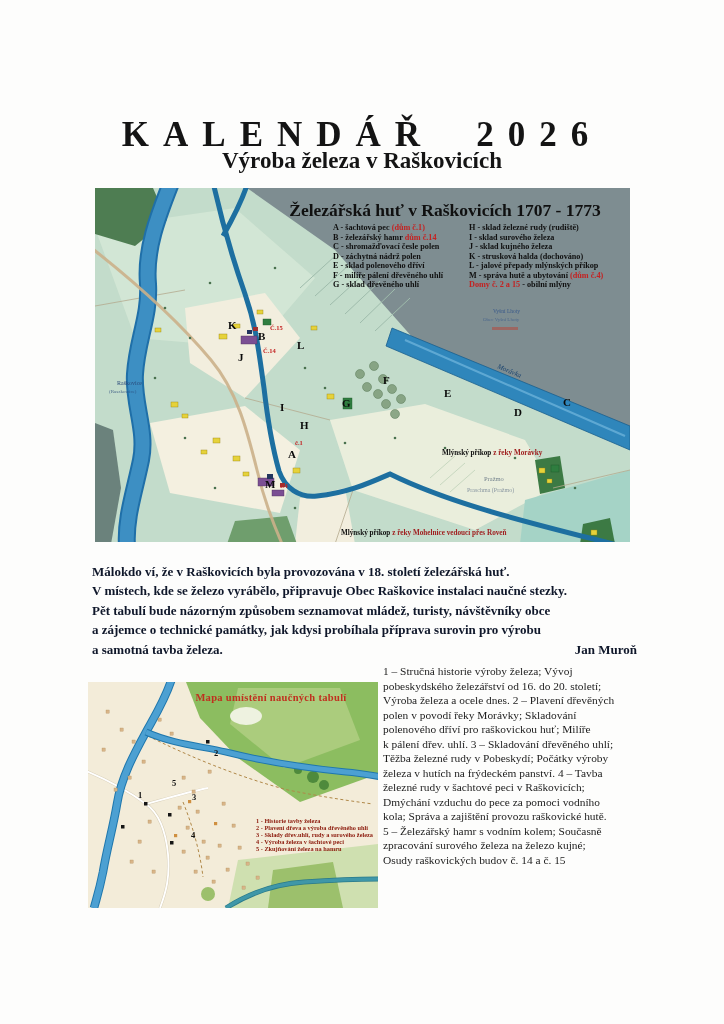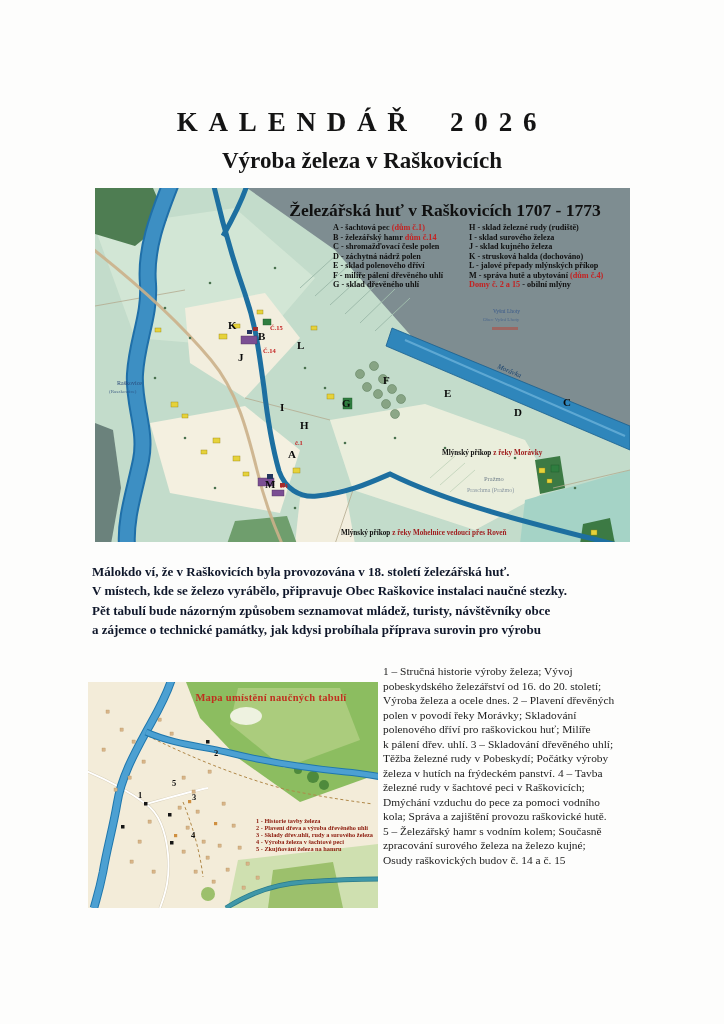--- a/index.html
+++ b/index.html
@@ -1,19 +1,19 @@
 <!DOCTYPE html>
 <html><head>
 <meta charset="utf-8">
 <style>
   html,body{margin:0;padding:0;background:#ffffff;}
   .page{position:relative;width:724px;height:1024px;background:#fdfdfc;
         font-family:"Liberation Serif",serif;overflow:hidden;color:#141414;}
-  .title{position:absolute;top:99px;left:0;right:0;margin:8px;text-align:center;
-         font-size:27px;font-weight:bold;letter-spacing:.40em;word-spacing:.55em;}
+  .title{position:absolute;top:99px;left:0;right:0;margin:16px;text-align:center;
+         font-size:35px;font-weight:bold;letter-spacing:.40em;word-spacing:.55em;}
   .subtitle{position:absolute;top:142px;left:0;right:0;margin:6px;text-align:center;
          font-size:23px;font-weight:bold;}
   .map1{position:absolute;left:95px;top:188px;width:535px;height:354px;}
   .map2{position:absolute;left:88px;top:682px;width:290px;height:226px;}
   .para{position:absolute;left:92px;top:562px;width:545px;
         font-size:13px;font-weight:bold;line-height:19.4px;color:#0f172a;}
   .prelines{white-space:pre-line;}
   .pline{display:flex;justify-content:space-between;}
   .topics{position:absolute;left:383px;top:664px;width:278px;
         font-size:11.4px;line-height:14.5px;color:#1c1c1c;}
@@ -214,20 +214,24 @@
         <text class="leg" x="374" y="99"><tspan class="lr">Domy č. 2 a 15</tspan><tspan> - obilní mlýny</tspan></text>
       </g>
     </svg>
   </div>
 
   <div class="para">
     <div class="prelines">Málokdo ví, že v Raškovicích byla provozována v 18. století železářská huť.
 V místech, kde se železo vyrábělo, připravuje Obec Raškovice instalaci naučné stezky.
 Pět tabulí bude názorným způsobem seznamovat mládež, turisty, návštěvníky obce
 a zájemce o technické památky, jak kdysi probíhala příprava surovin pro výrobu</div>
+    <div class="pline">
+      <span>a samotná tavba železa.</span>
+      <span>Jan Muroň</span>
+    </div>
   </div>
 
   <div class="map2">
     <svg viewBox="0 0 290 226" width="290" height="226">
       <g>
         <rect width="290" height="226" fill="#f3ecd9"></rect>
         <polygon points="98,0 290,0 290,92 212,120 150,76 112,36" fill="#8cbd60"></polygon>
         <polygon points="150,6 252,6 272,58 196,86 142,42" fill="#abcc7d"></polygon>
         <ellipse cx="158" cy="34" rx="16" ry="9" fill="#eef2e0"></ellipse>
         <circle cx="225" cy="95" r="6" fill="#4e8a3c"></circle>

